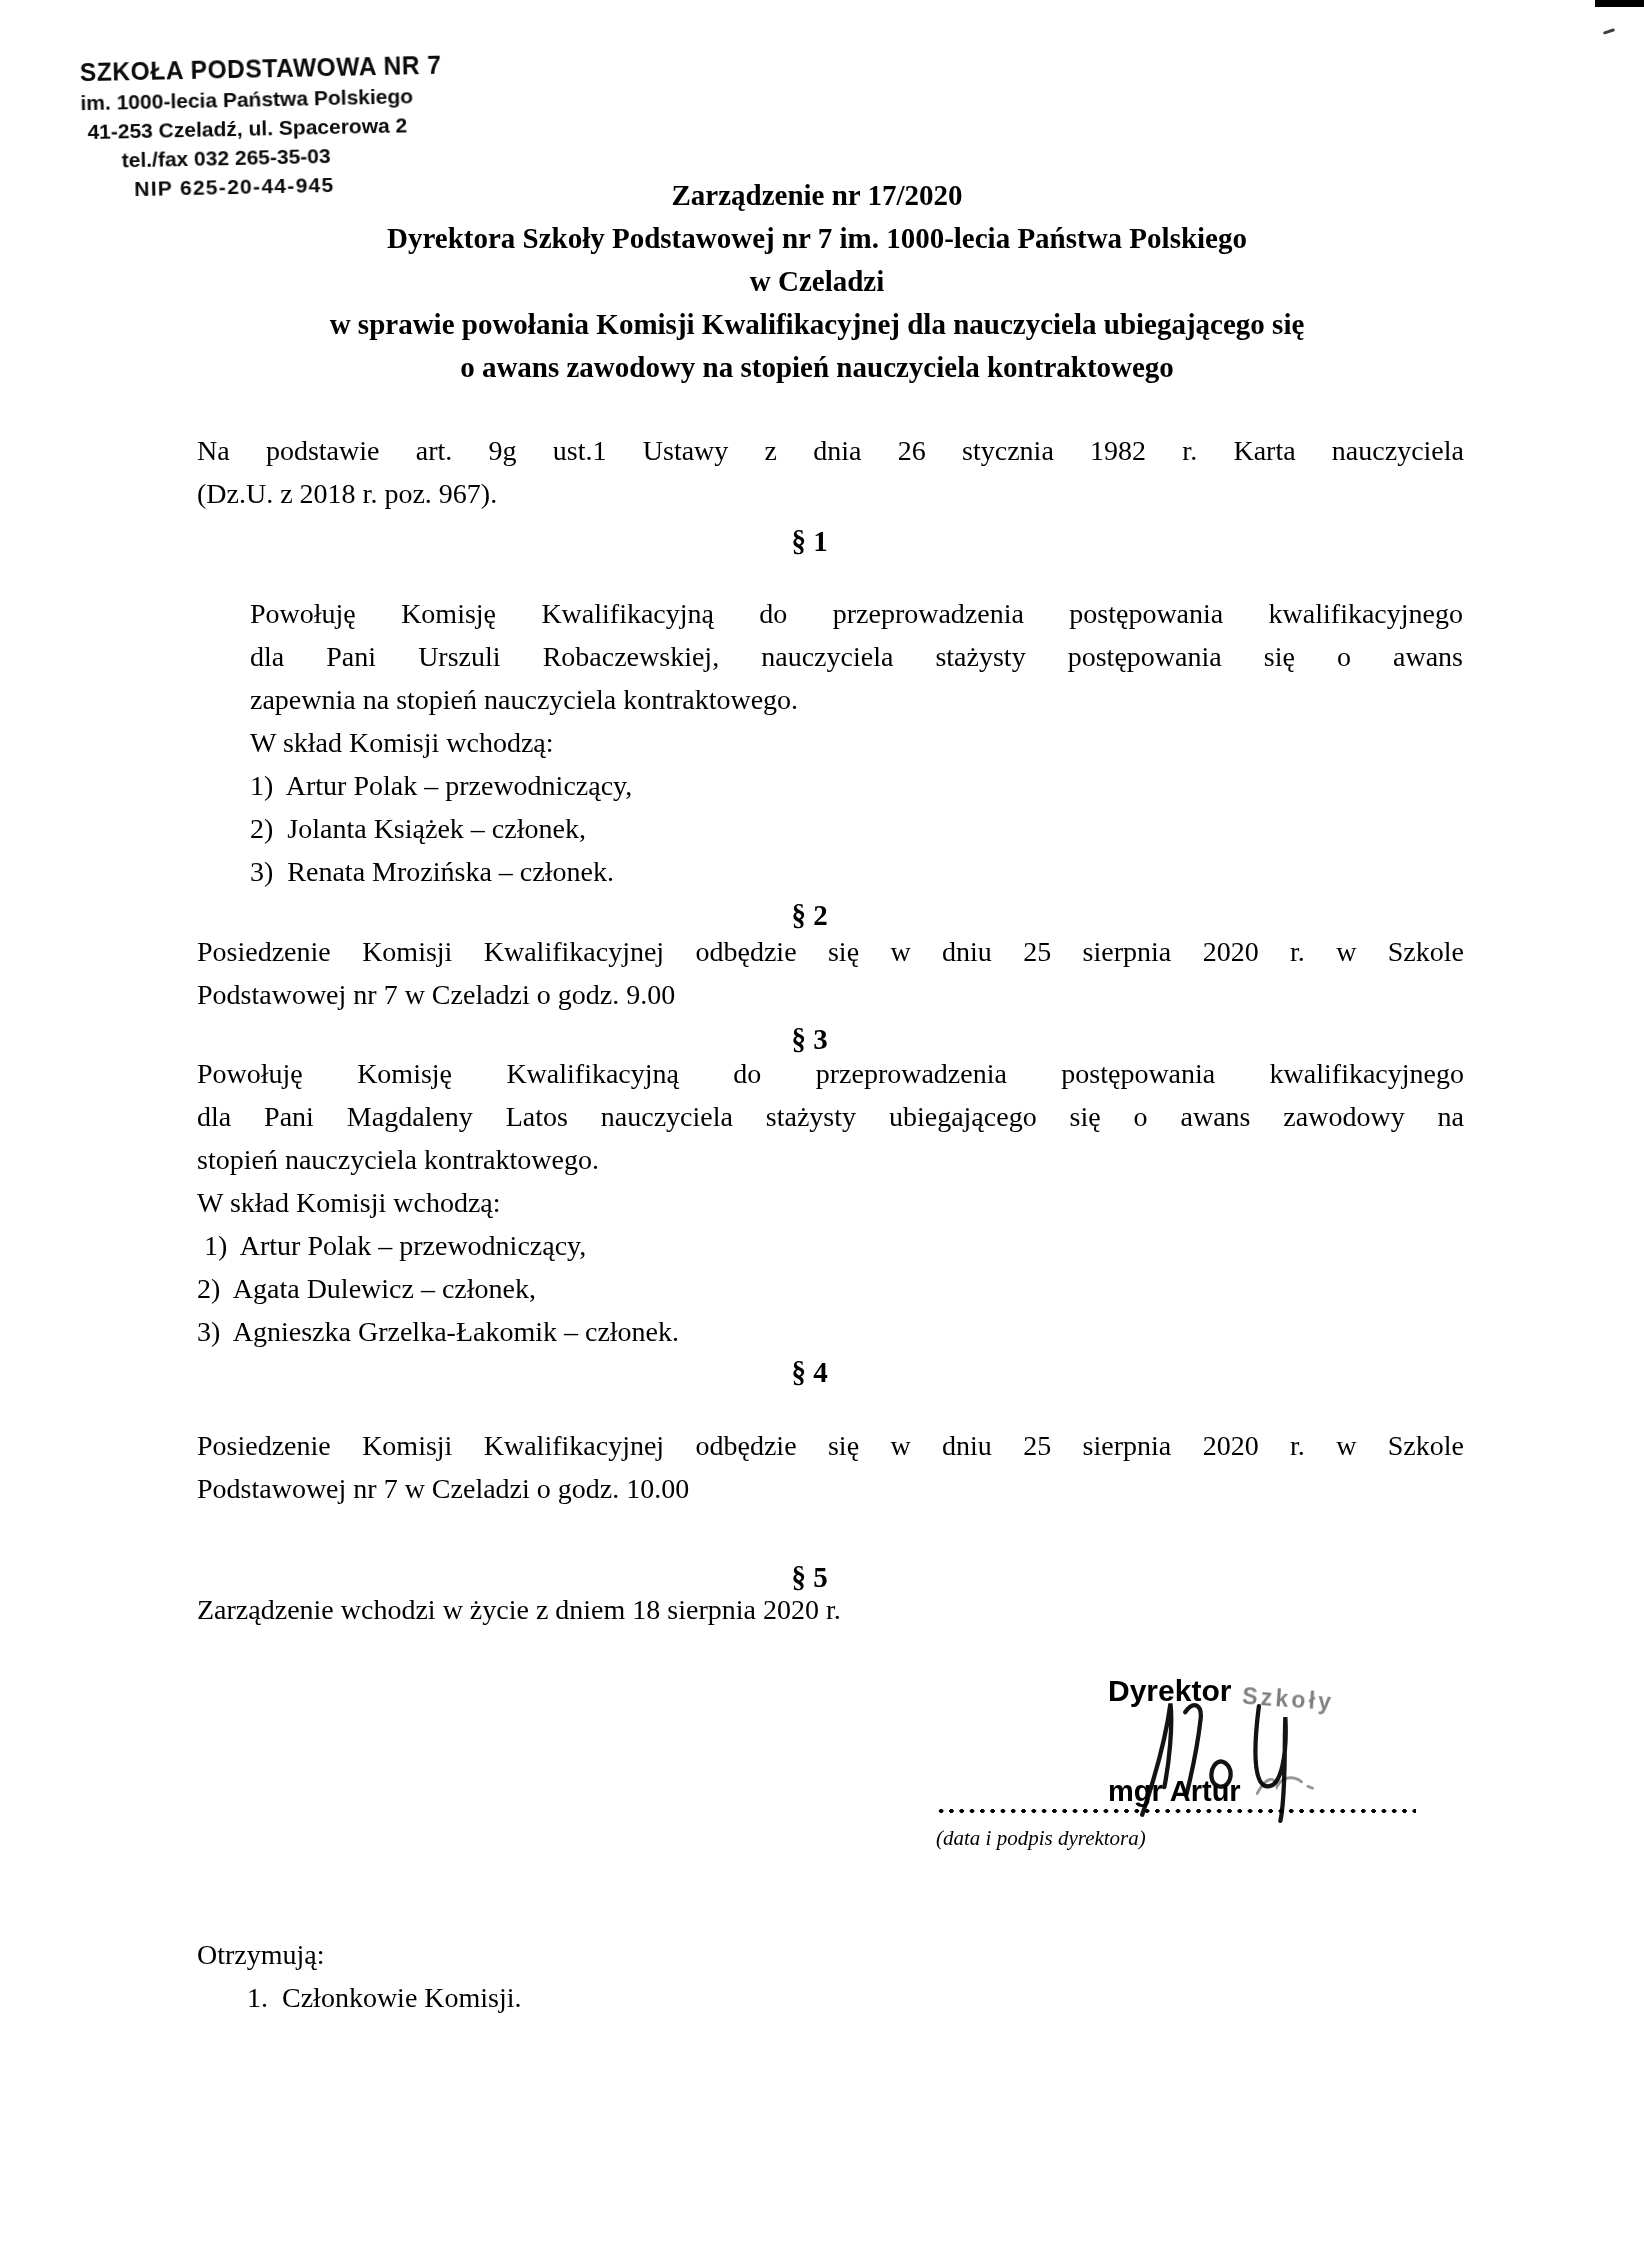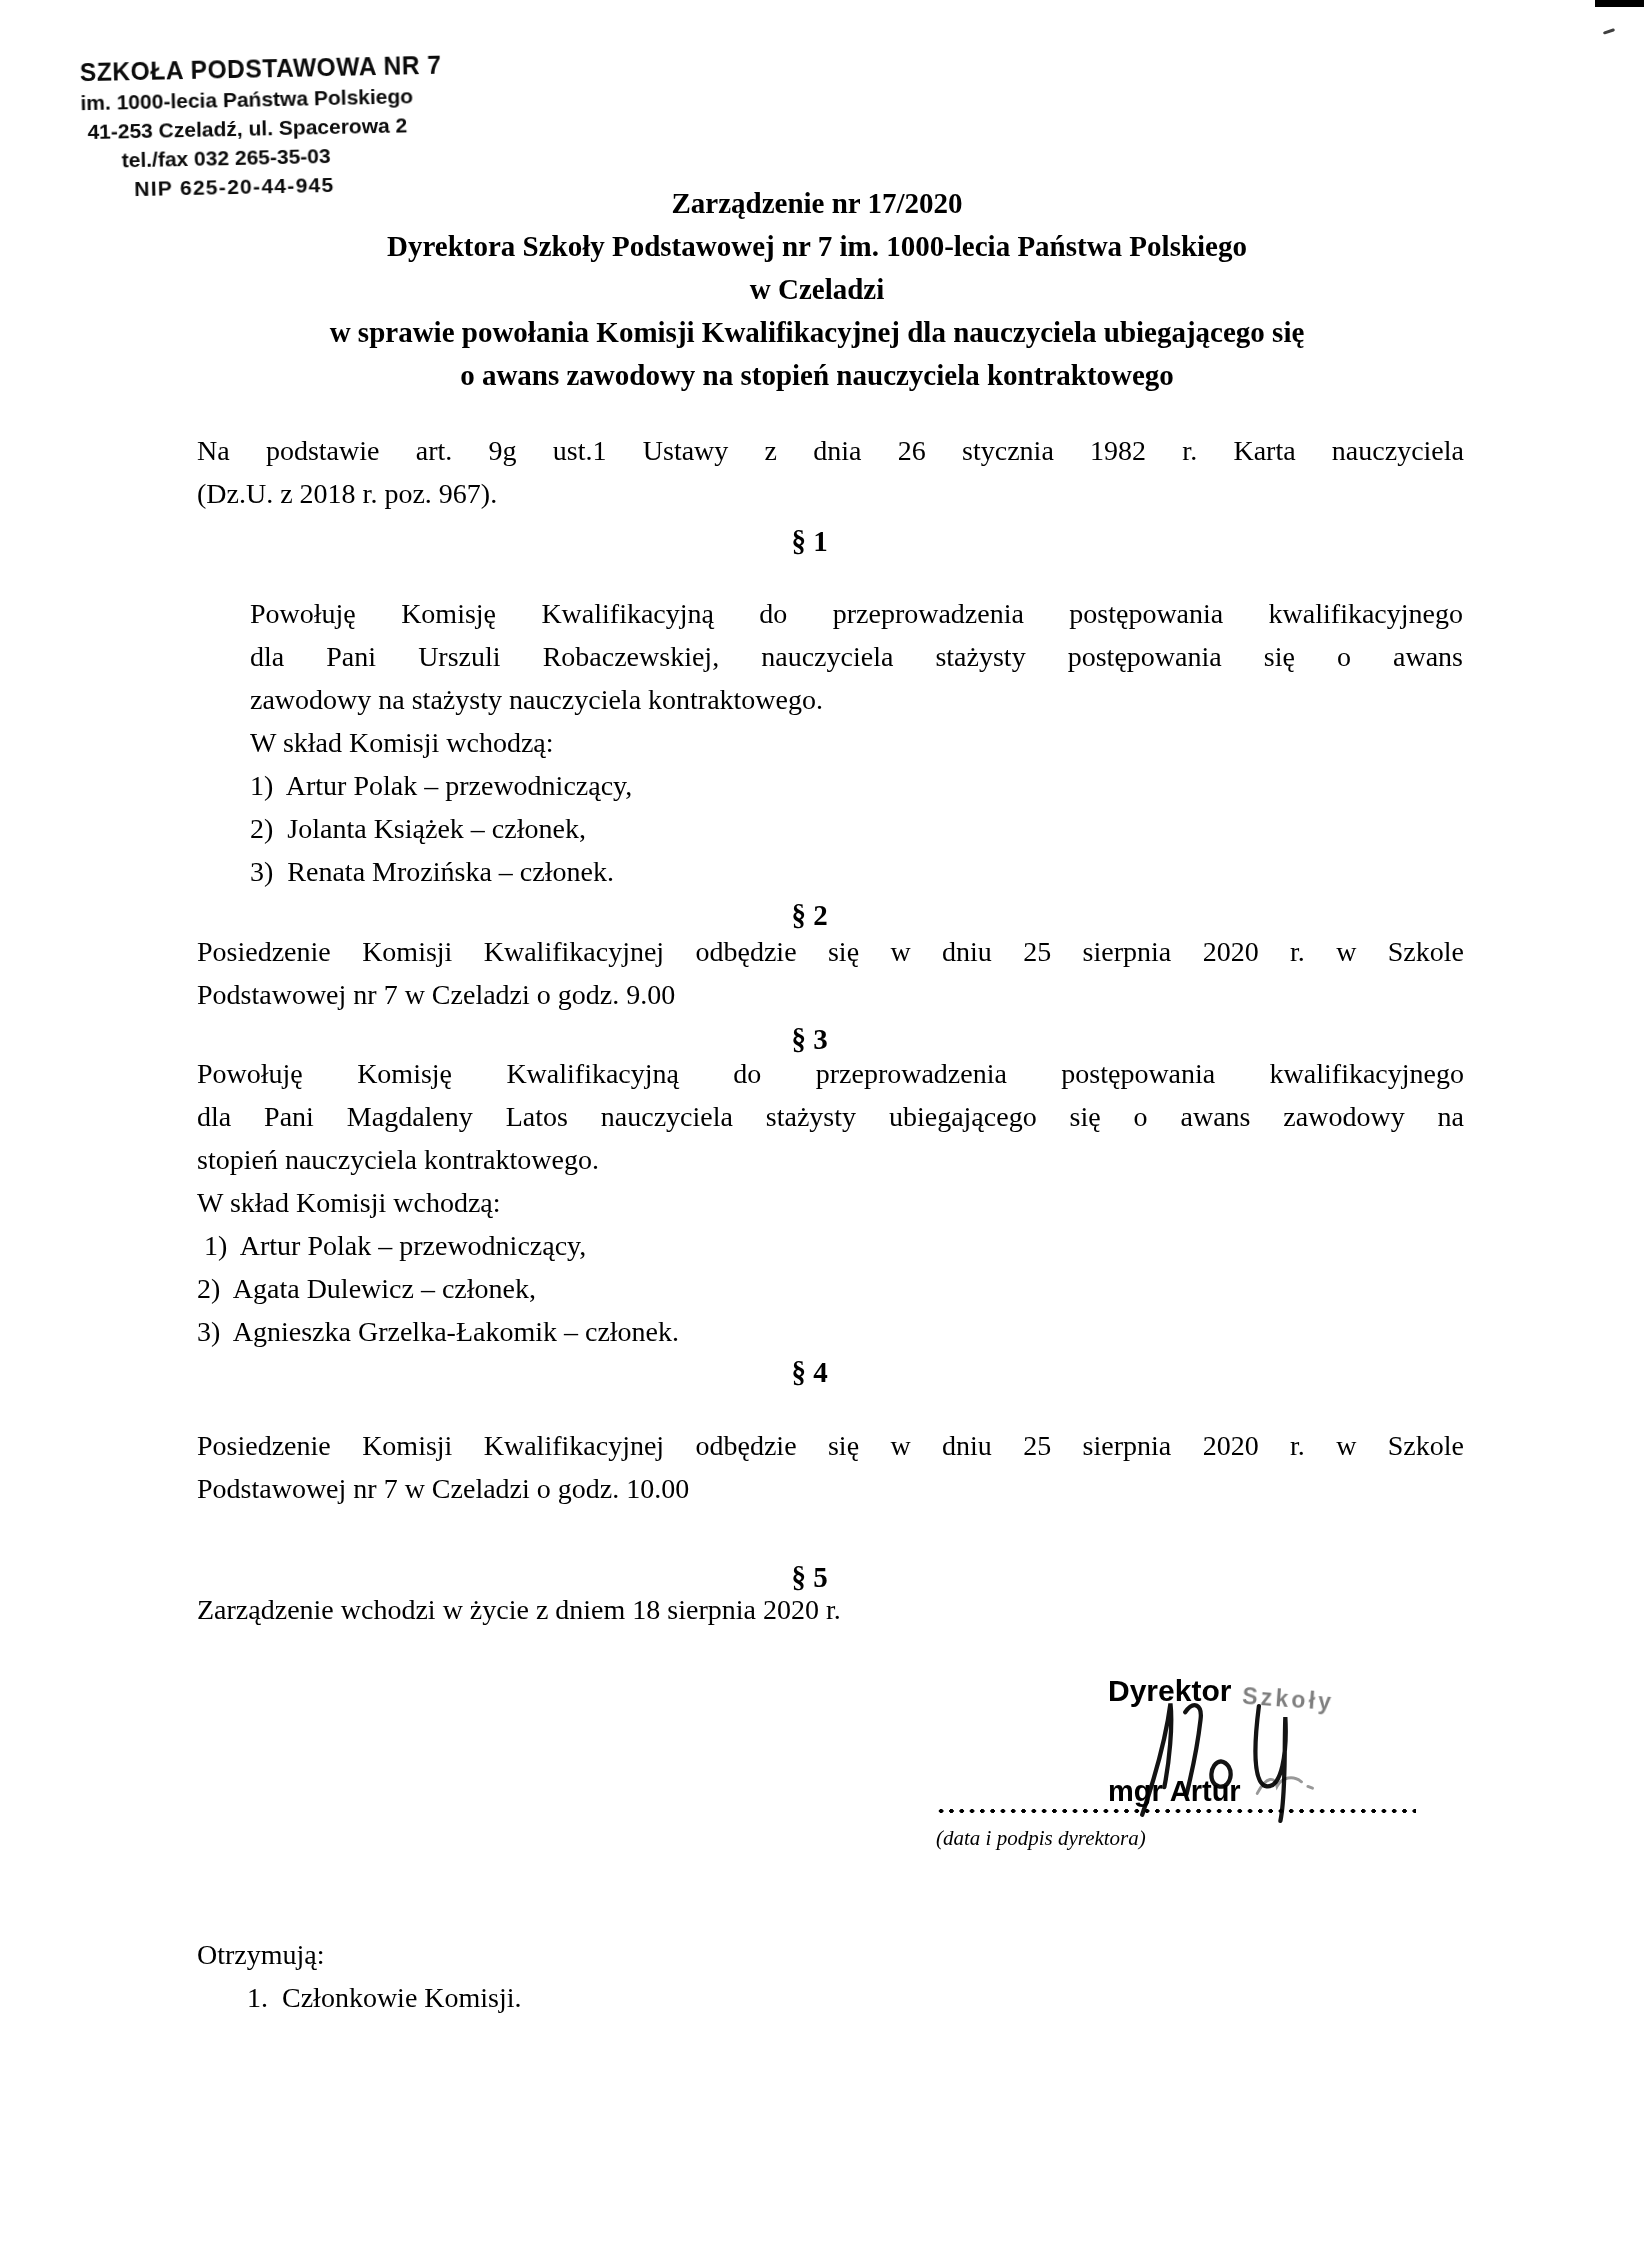--- a/index.html
+++ b/index.html
@@ -22,21 +22,21 @@
   .stamp div { white-space:nowrap; font-weight:700; }
   .stamp-l1 { font-size:26.4px; line-height:32px; transform:scaleX(.93); transform-origin:left; letter-spacing:0.6px; }
   .stamp-l2 { font-size:21px; line-height:29px; }
   .stamp-l3 { font-size:21px; line-height:29px; padding-left:6.4px; }
   .stamp-l4 { font-size:21px; line-height:29px; padding-left:40px; }
   .stamp-l5 { font-size:21px; line-height:29px; padding-left:52px; letter-spacing:1.3px; }
 
   
   .title {
     position:absolute; left:193px; top:174px; width:1248px;
-    text-align:center; font-weight:bold; font-size:29px; line-height:43px;margin-top:8px;
+    text-align:center; font-weight:bold; font-size:29px; line-height:43px;
   }
 
   
   .para { position:absolute; left:197px; width:1267px; font-size:28px; line-height:43px; }
   .para.indent { left:250px; width:1213px; }
   .jline { text-align:justify; text-align-last:justify; }
   .nline { text-align:left; }
   .pre { white-space:pre; }
   .it { }
 
@@ -101,21 +101,21 @@
 
   <div class="para" style="top:429px">
     <div class="jline"><span>Na podstawie art. 9g ust.1</span> <span class="it">Ustawy z dnia 26 stycznia 1982 r. Karta nauczyciela</span></div>
     <div class="nline">(Dz.U. z 2018 r. poz. 967).</div>
   </div>
 
   <div class="sechead" style="top:520px">§ 1</div>
   <div class="para indent" style="top:592px">
     <div class="jline">Powołuję Komisję Kwalifikacyjną do przeprowadzenia postępowania kwalifikacyjnego</div>
     <div class="jline">dla Pani Urszuli Robaczewskiej, nauczyciela stażysty postępowania się o awans</div>
-    <div class="nline">zawodowy na stażysty nauczyciela kontraktowego.</div>
+    <div class="nline">zapewnia na stopień nauczyciela kontraktowego.</div>
     <div class="nline">W skład Komisji wchodzą:</div>
     <div class="nline pre">1)  Artur Polak – przewodniczący,</div>
     <div class="nline pre">2)  Jolanta Książek – członek,</div>
     <div class="nline pre">3)  Renata Mrozińska – członek.</div>
   </div>
 
   <div class="sechead" style="top:894px">§ 2</div>
   <div class="para" style="top:930px">
     <div class="jline">Posiedzenie Komisji Kwalifikacyjnej odbędzie się w dniu 25 sierpnia 2020 r. w Szkole</div>
     <div class="nline">Podstawowej nr 7 w Czeladzi o godz. 9.00</div>

